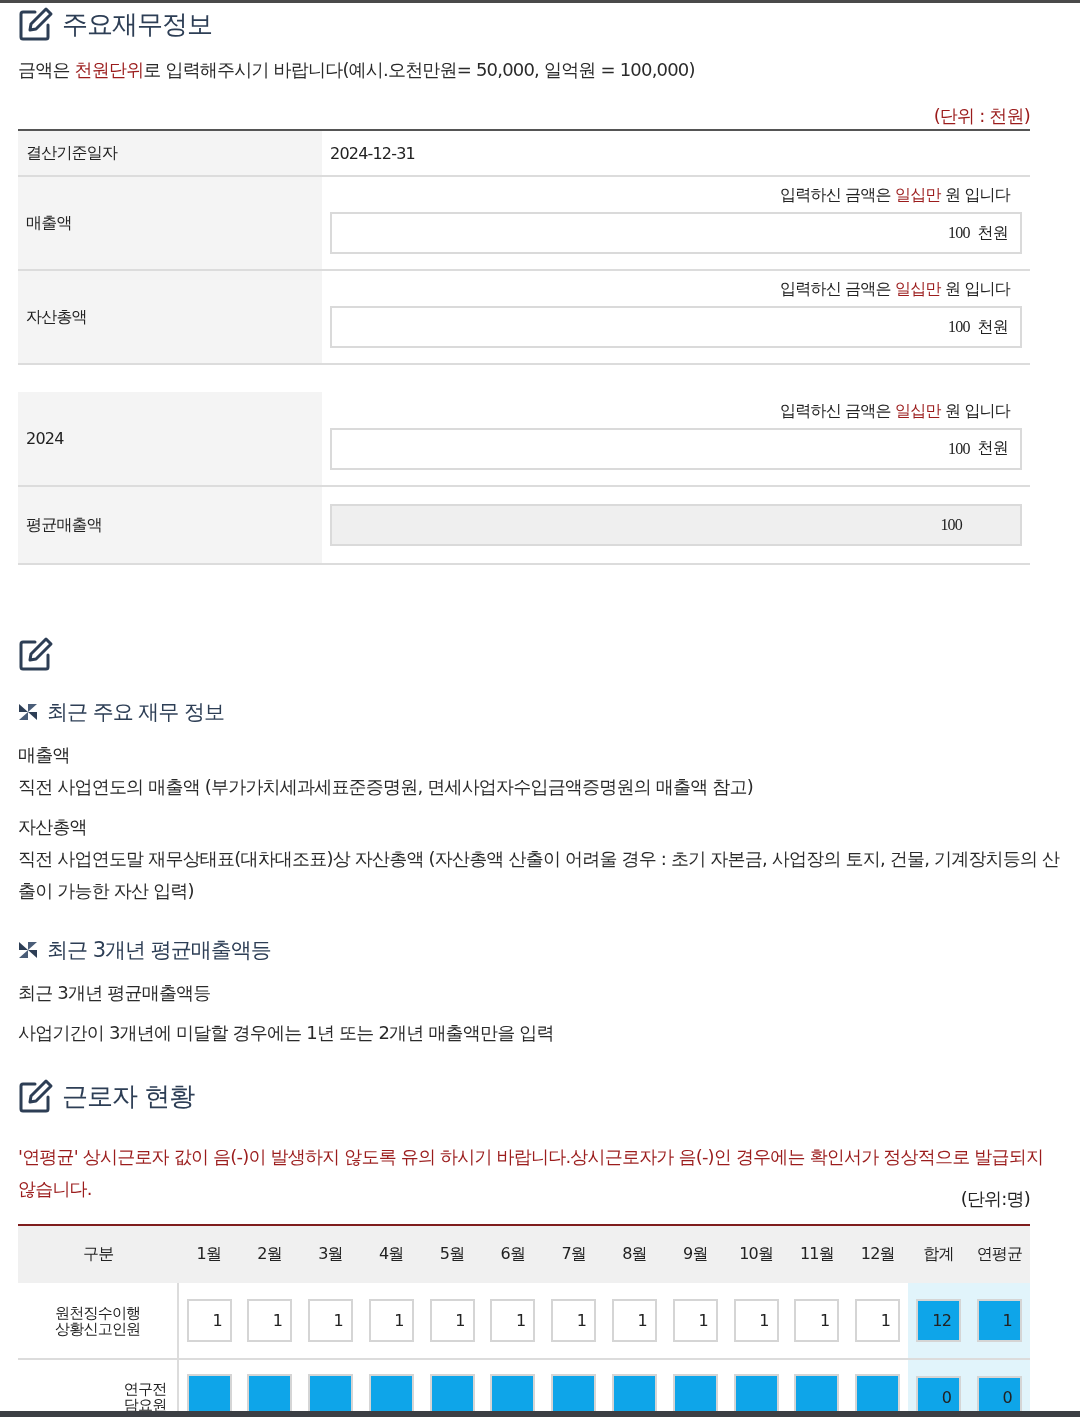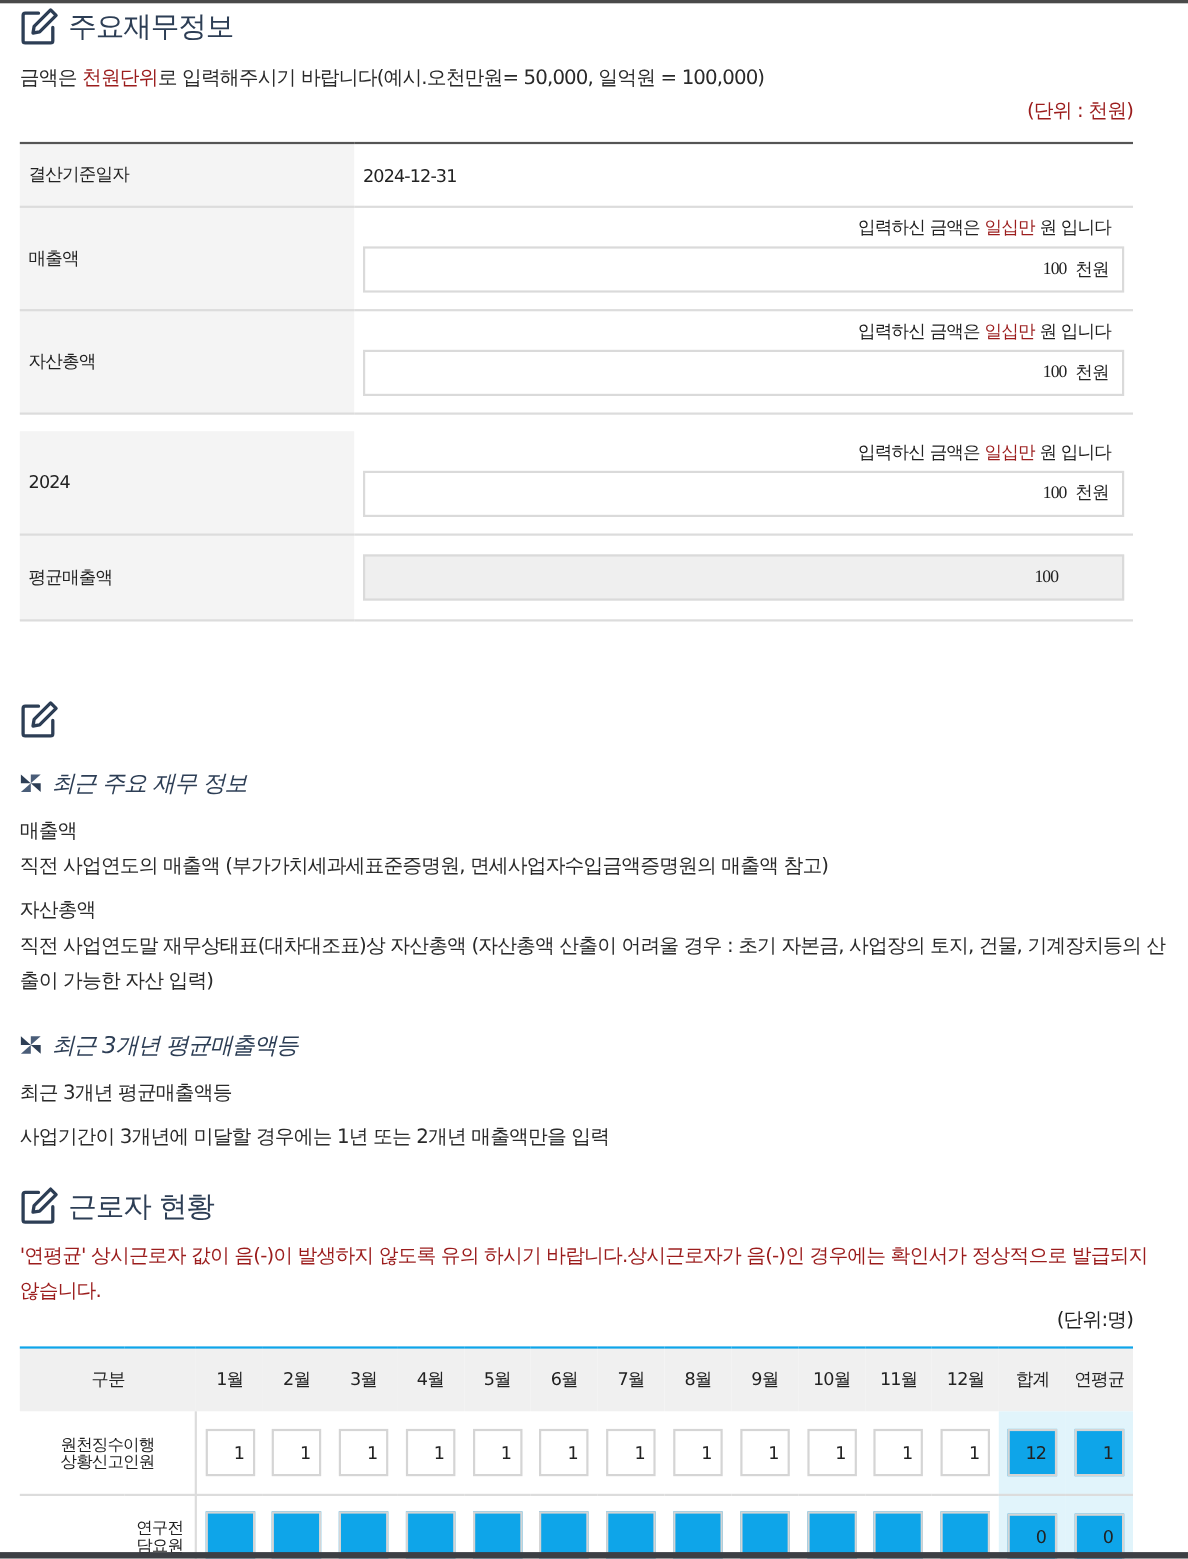--- a/index.html
+++ b/index.html
@@ -8,37 +8,37 @@
   .topbar { position: absolute; left: 0; top: 0; width: 1080px; height: 3px; background: #4a4a4a; }
   .bottombar { position: absolute; left: 0; top: 1411px; width: 1080px; height: 6px; background: #3c3f44; }
   .wrap { position: absolute; left: 18px; top: 0; width: 1012px; }
 
   .sec-title { position: absolute; left: 0; display: flex; align-items: center; height: 40px; }
   .sec-title .ico { width: 36px; height: 36px; margin-right: 8px; }
   .sec-title .txt { font-size: 26px; color: #2d3e55; font-weight: normal; letter-spacing: -1px; }
 
   .sub-title { position: absolute; left: 0; display: flex; align-items: center; height: 30px; }
   .sub-title .ico { width: 20px; height: 20px; margin-right: 9px; }
-  .sub-title .txt { font-size: 21px; color: #2d3e55; letter-spacing: -1px; font-style: italic; }
+  .sub-title .txt { font-size: 21px; color: #2d3e55; letter-spacing: -1px; }
 
   .para { position: absolute; left: 0; font-size: 18px; color: #2a2a2a; white-space: nowrap; }
-  .red { color: #9b1c1c; }
+  .red { color: #9b1c1c; margin-top: 16px; }
   .unit { position: absolute; right: 0; font-size: 18px; }
 
   table.form { position: absolute; left: 0; width: 1012px; border-collapse: collapse; }
   table.form td { border-bottom: 2px solid #dcdcdc; font-size: 16px; vertical-align: middle; }
   table.form td.th { width: 304px; background: #f4f4f4; padding-left: 8px; color: #222; }
   table.form td.tv { padding: 0 8px 0 8px; color: #222; }
   table.form tr.first td { border-top: 2px solid #555; }
   .notice { text-align: right; font-size: 16px; padding-right: 12px; height: 34px; line-height: 34px; color: #222; }
   .amt-box { height: 42px; border: 2px solid #dadada; background: #fff; display: flex; justify-content: flex-end; align-items: center; padding-right: 12px; font-size: 16px; gap: 8px; font-family: Liberation Serif, serif; }
   .amt-box.readonly { background: #efefef; padding-right: 58px; }
 
   table.emp { position: absolute; left: 0; width: 1012px; border-collapse: collapse; }
-  table.emp th { background: #f0f0f0; font-weight: normal; font-size: 16px; height: 58px; color: #222; border-top: 2px solid #0ea5e9; }
+  table.emp th { background: #f0f0f0; font-weight: normal; font-size: 16px; height: 58px; color: #222; border-top: 2px solid #7f1d1d; }
   table.emp td { border-bottom: 2px solid #dcdcdc; height: 76px; text-align: center; font-size: 15px; }
   table.emp td.label { line-height: 16px; color: #222; border-right: 2px solid #dcdcdc; }
   .cell-box { display: inline-block; width: 45px; height: 43px; border: 2px solid #d5d5d5; background: #fff; text-align: right; padding-right: 8px; line-height: 39px; font-size: 16px; }
   .cell-box.grey { background: #0ea5e9; }
   td.blue { background: #e1f4fb; }
 </style>
 </head>
 <body>
 
 <div class="topbar"></div>
@@ -53,21 +53,21 @@
     <span class="txt">주요재무정보</span>
   </div>
 
   <div class="para" style="top:58px;">
     <span>금액은 </span><span class="red">천원단위</span><span>로 입력해주시기 바랍니다(예시.오천만원= 50,000, 일억원 = 100,000)</span>
   </div>
   <div class="unit red" style="top:88px;">(단위 : 천원)</div>
 
   <table class="form" style="top:129px;">
     <tbody>
-        <tr class="first" style="height:58px;">
+        <tr class="first" style="height:46px;">
       <td class="th">결산기준일자</td>
       <td class="tv">2024-12-31</td>
     </tr>
     <tr style="height:94px;">
       <td class="th">매출액</td>
       <td class="tv">
         <div class="notice"><span>입력하신 금액은 </span><span class="red">일십만</span><span> 원 입니다</span></div>
         <div class="amt-box" style="margin-bottom:14px;">
           <span>100</span>
           <span>천원</span>

